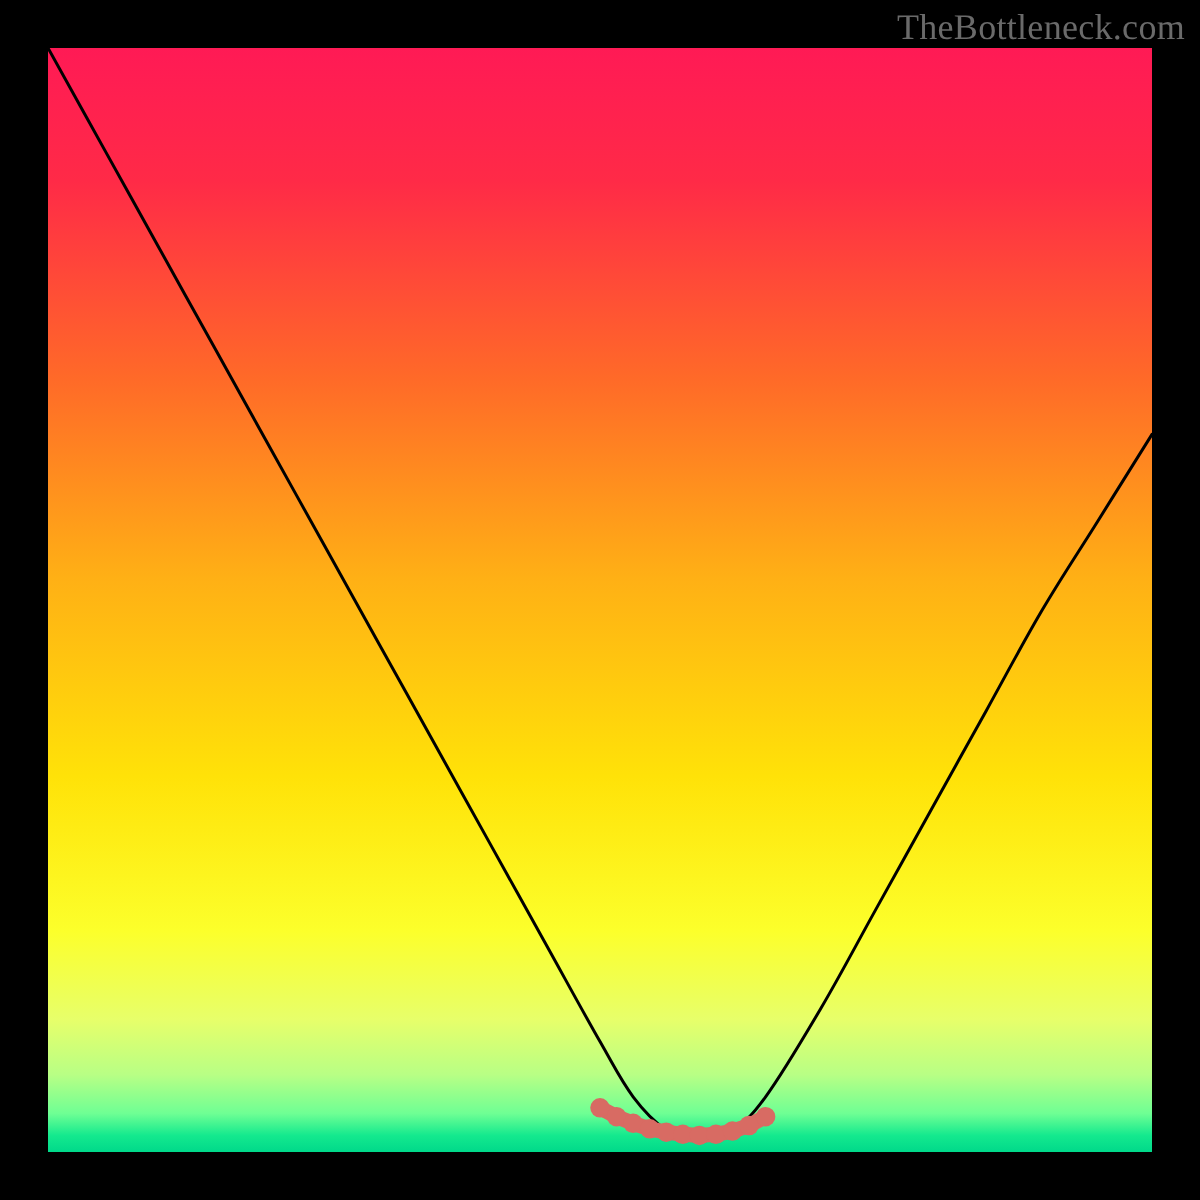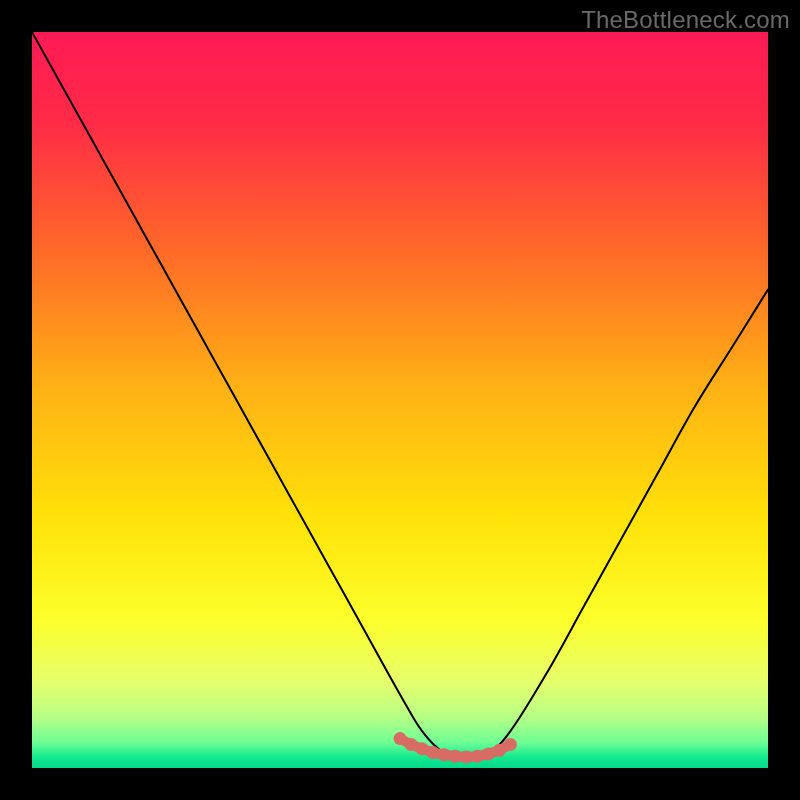--- a/index.html
+++ b/index.html
@@ -11,20 +11,21 @@
     overflow: hidden;
     font-family: Arial, Helvetica, sans-serif;
   }
   .frame {
     position: absolute;
     left: 0;
     top: 0;
     width: 800px;
     height: 800px;
     background: #000;
+    font-family: Liberation Serif, serif;
   }
   .plot-area {
     position: absolute;
     left: 32px;
     top: 32px;
     width: 736px;
     height: 736px;
     overflow: hidden;
   }
   .gradient {

